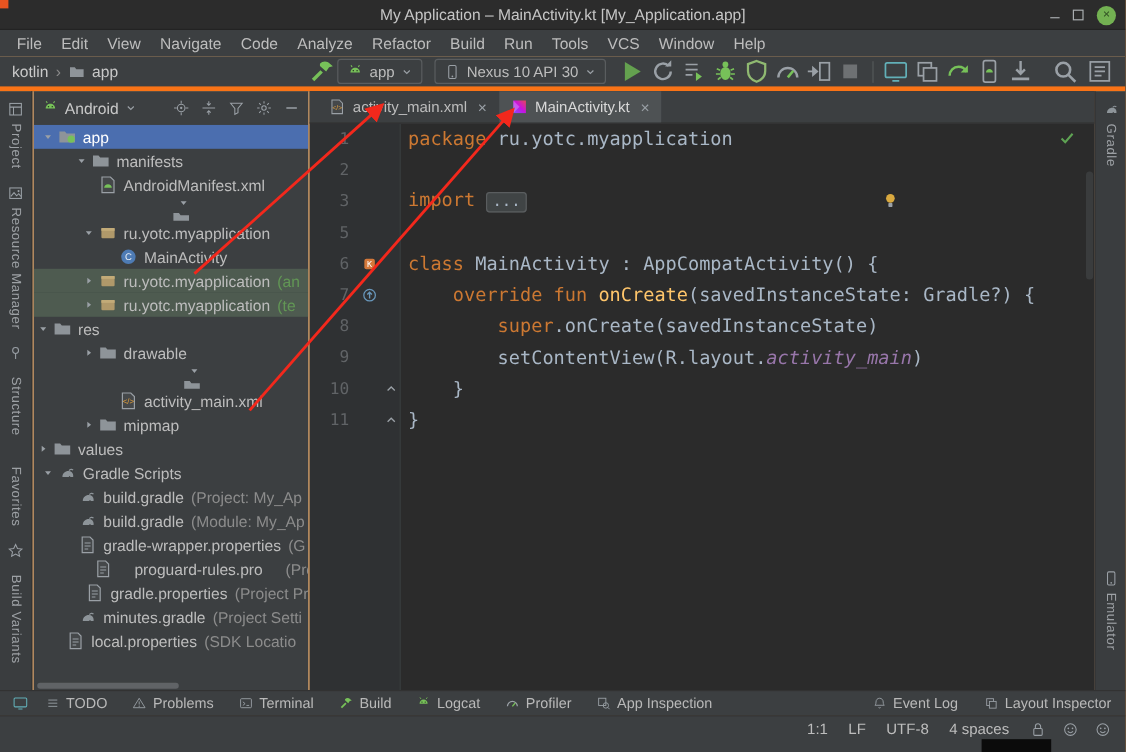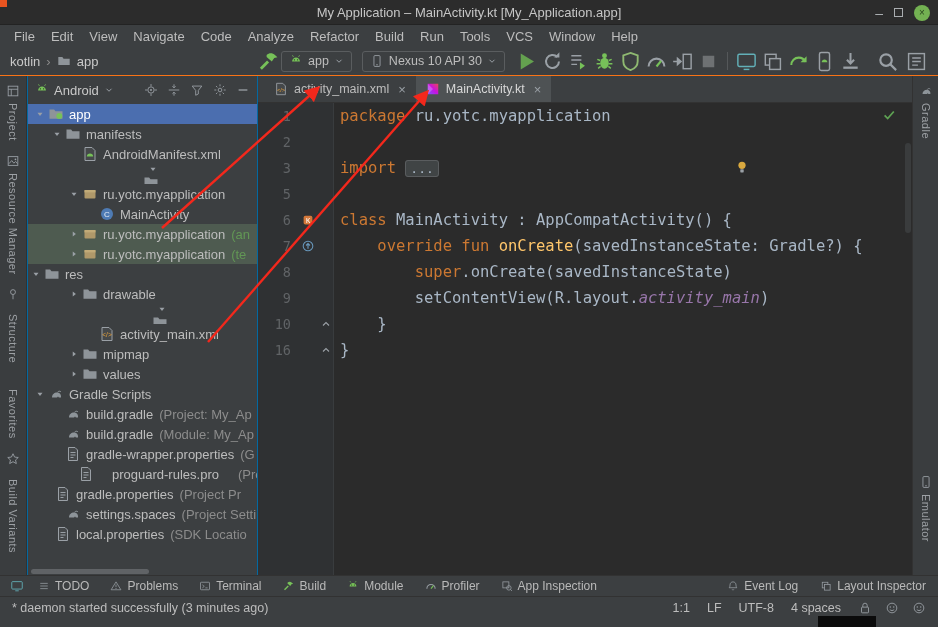--- a/index.html
+++ b/index.html
@@ -1,34 +1,34 @@
 <!DOCTYPE html>
 <html><head>
 <meta charset="utf-8">
 <style>
   *{margin:0;padding:0;box-sizing:border-box}
   html,body{background:#1e1e1e}
   body{font-family:"Liberation Sans",sans-serif;-webkit-font-smoothing:antialiased}
-  #app{position:relative;width:938px;height:627px;background:#0369a1;overflow:hidden;color:#bbbbbb;font-size:13px}
+  #app{position:relative;width:938px;height:627px;background:#fdba74;overflow:hidden;color:#bbbbbb;font-size:13px}
 
   
   .titlebar{position:absolute;top:0;left:0;right:0;height:25px;background:#2c2c2c;border-bottom:1px solid #232323;display:flex;align-items:center;justify-content:center}
   .title-text{font-size:13px;color:#c6c6c6}
   .win-controls{position:absolute;right:8px;top:0;height:25px;display:flex;align-items:center;gap:11px}
   .win-min{color:#a9adb0;font-size:14px;line-height:10px}
   .win-max{width:9px;height:9px;border:1px solid #a9adb0}
   .win-close{width:16px;height:16px;border-radius:50%;background:#73b152;color:#2c4a20;font-size:10px;display:flex;align-items:center;justify-content:center}
   .corner-orange{position:absolute;left:0;top:0;width:7px;height:7px;background:#e95420}
 
   
   .menubar{position:absolute;top:25px;left:0;right:0;height:22px;background:#3c3f41;display:flex;align-items:center;padding-left:6px}
   .menu-item{padding:2px 8px;color:#bdbdbd}
 
   
-  .toolbar{position:absolute;top:47px;left:0;right:0;height:29px;background:#3c3f41;border-bottom:1px solid #f97316;display:flex;align-items:center;padding:0 10px}
+  .toolbar{position:absolute;top:47px;left:0;right:0;height:29px;background:#3c3f41;border-bottom:4px solid #f97316;display:flex;align-items:center;padding:0 10px}
   .crumbs{width:248px;flex:none;display:flex;align-items:center;gap:6px}
   .crumb{color:#c9c9c9}
   .crumb-sep{color:#8a8a8a}
   .combo{display:flex;align-items:center;gap:5px;height:21px;padding:0 7px;border:1px solid #5a5d5f;border-radius:3px;font-size:12.5px;color:#bdbdbd;margin-right:10px}
   .action{width:23px;height:22px;display:flex;align-items:center;justify-content:center;border-radius:3px;flex:none}
   .sep{width:1px;height:18px;background:#55585a;margin:0 7px;flex:none}
   .actions-group{display:flex;align-items:center;gap:3px}
   .far-group{margin-left:auto;display:flex;align-items:center;gap:6px}
 
   
@@ -381,21 +381,21 @@
             </svg>
           </span>
           <span class="icon titem-icon">
             <svg viewBox="0 0 16 16">
               <path d="M1.5 3.5h4.6l1.4 1.8h7v7.4h-13z" fill="#8e9499"></path>
               <circle cx="11.3" cy="10" r="3" fill="#77c159"></circle>
             </svg>
           </span>
           <span class="tlabel">app</span>
         </div>
-        <div class="trow" style="padding-left: 21px;">
+        <div class="trow" style="padding-left: 32px;">
           <span class="chev icon s10">
             <svg viewBox="0 0 16 16">
               <path d="M4 6h8l-4 5z" fill="#9aa0a6"></path>
             </svg>
           </span>
           <span class="icon titem-icon">
             <svg viewBox="0 0 16 16">
               <path d="M1.5 3.5h4.6l1.4 1.8h7v7.4h-13z" fill="#8e9499"></path>
             </svg>
           </span>
@@ -533,21 +533,21 @@
               <path d="M6 4v8l5-4z" fill="#9aa0a6"></path>
             </svg>
           </span>
           <span class="icon titem-icon">
             <svg viewBox="0 0 16 16">
               <path d="M1.5 3.5h4.6l1.4 1.8h7v7.4h-13z" fill="#8e9499"></path>
             </svg>
           </span>
           <span class="tlabel">mipmap</span>
         </div>
-        <div class="trow" style="padding-left: 38px;">
+        <div class="trow" style="">
           <span class="chev icon s10">
             <svg viewBox="0 0 16 16">
               <path d="M6 4v8l5-4z" fill="#9aa0a6"></path>
             </svg>
           </span>
           <span class="icon titem-icon">
             <svg viewBox="0 0 16 16">
               <path d="M1.5 3.5h4.6l1.4 1.8h7v7.4h-13z" fill="#8e9499"></path>
             </svg>
           </span>
@@ -604,40 +604,40 @@
           <span class="chev icon s10"></span>
           <span class="icon titem-icon">
             <svg viewBox="0 0 16 16">
               <path d="M3.5 1.5h6.5l2.5 2.5v10.5H3.5z" fill="#45484a" stroke="#9aa0a6"></path>
               <path d="M5.5 6.5h5M5.5 9h5M5.5 11.5h3" stroke="#9aa0a6"></path>
             </svg>
           </span>
           <span class="tlabel">proguard-rules.pro</span>
           <span class="hint">(ProGuar</span>
         </div>
-        <div class="trow" style="padding-left: 11px;">
+        <div class="trow" style="padding-left: 21px; justify-content: flex-end;">
           <span class="chev icon s10"></span>
           <span class="icon titem-icon">
             <svg viewBox="0 0 16 16">
               <path d="M3.5 1.5h6.5l2.5 2.5v10.5H3.5z" fill="#45484a" stroke="#9aa0a6"></path>
               <path d="M5.5 6.5h5M5.5 9h5M5.5 11.5h3" stroke="#9aa0a6"></path>
             </svg>
           </span>
           <span class="tlabel">gradle.properties</span>
           <span class="hint">(Project Pr</span>
         </div>
         <div class="trow" style="padding-left: 21px;">
           <span class="chev icon s10"></span>
           <span class="icon titem-icon">
             <svg viewBox="0 0 16 16">
               <path d="M4 11.5c0-3 2.2-5 5-5 2.3 0 4 1.6 4 3.6v1.4h-2.1c-.3 0-.5-.9-.9-.9s-.6.9-.9.9H4z" fill="#8d9499"></path>
               <path d="M9.5 6.2c.9-1.1 2.4-1.4 3.4-.4" stroke="#8d9499" fill="none"></path>
             </svg>
           </span>
-          <span class="tlabel">settings.spaces</span>
+          <span class="tlabel">minutes.gradle</span>
           <span class="hint">(Project Setti</span>
         </div>
         <div class="trow" style="padding-left: 11px;">
           <span class="chev icon s10"></span>
           <span class="icon titem-icon">
             <svg viewBox="0 0 16 16">
               <path d="M3.5 1.5h6.5l2.5 2.5v10.5H3.5z" fill="#45484a" stroke="#9aa0a6"></path>
               <path d="M5.5 6.5h5M5.5 9h5M5.5 11.5h3" stroke="#9aa0a6"></path>
             </svg>
           </span>
@@ -743,21 +743,21 @@
             <span class="lnum">10</span>
             <span class="gslot icon s14"></span>
             <span class="fslot icon s12">
               <svg viewBox="0 0 16 16">
                 <path d="M4 10l4-4 4 4" fill="none" stroke="#9aa0a6" stroke-width="1.5"></path>
               </svg>
             </span>
             <span class="code"><span class="tok-p">    }</span></span>
           </div>
           <div class="eline">
-            <span class="lnum">16</span>
+            <span class="lnum">11</span>
             <span class="gslot icon s14"></span>
             <span class="fslot icon s12">
               <svg viewBox="0 0 16 16">
                 <path d="M4 10l4-4 4 4" fill="none" stroke="#9aa0a6" stroke-width="1.5"></path>
               </svg>
             </span>
             <span class="code"><span class="tok-p">}</span></span>
           </div>
         </div>
       <span class="bulb icon" id="bulb-slot">
@@ -848,21 +848,21 @@
         <span class="tw-item">
           <span class="icon s12">
             <svg viewBox="0 0 16 16">
               <path d="M3.5 8.5c0-2.5 2-4.5 4.5-4.5s4.5 2 4.5 4.5z" fill="#77c159"></path>
               <line x1="5" y1="3.2" x2="4" y2="1.6" stroke="#77c159" stroke-width="1"></line>
               <line x1="11" y1="3.2" x2="12" y2="1.6" stroke="#77c159" stroke-width="1"></line>
               <circle cx="6.2" cy="6.7" r=".7" fill="#22301c"></circle>
               <circle cx="9.8" cy="6.7" r=".7" fill="#22301c"></circle>
             </svg>
           </span>
-          <span>Module</span>
+          <span>Logcat</span>
         </span>
         <span class="tw-item">
           <span class="icon s12">
             <svg viewBox="0 0 16 16">
               <path d="M2.5 11.5a5.5 5.5 0 0 1 11 0" fill="none" stroke="#9aa0a6" stroke-width="1.4"></path>
               <path d="M8 11.5L11.2 7.6" stroke="#77c159" stroke-width="1.5"></path>
             </svg>
           </span>
           <span>Profiler</span>
         </span>
@@ -893,21 +893,20 @@
               <rect x="3" y="3" width="7.5" height="7.5" fill="none" stroke="#9aa0a6"></rect>
               <rect x="6" y="6" width="7.5" height="7.5" fill="#3c3f41" stroke="#9aa0a6"></rect>
             </svg>
           </span>
           <span>Layout Inspector</span>
         </span>
       </div>
   </div>
 
   <div class="statusbar">
-    <span class="sb-msg">* daemon started successfully (3 minutes ago)</span>
     <div class="sb-right">
       <span>1:1</span>
       <span>LF</span>
       <span>UTF-8</span>
       <span>4 spaces</span>
       <span id="status-icons" style="display:flex;align-items:center;gap:13px">
           <span class="icon s14">
             <svg viewBox="0 0 16 16">
               <rect x="4" y="7" width="8" height="6.5" rx="1" fill="none" stroke="#9aa0a6"></rect>
               <path d="M5.5 7V5a2.5 2.5 0 0 1 5 0v2" fill="none" stroke="#9aa0a6"></path>

